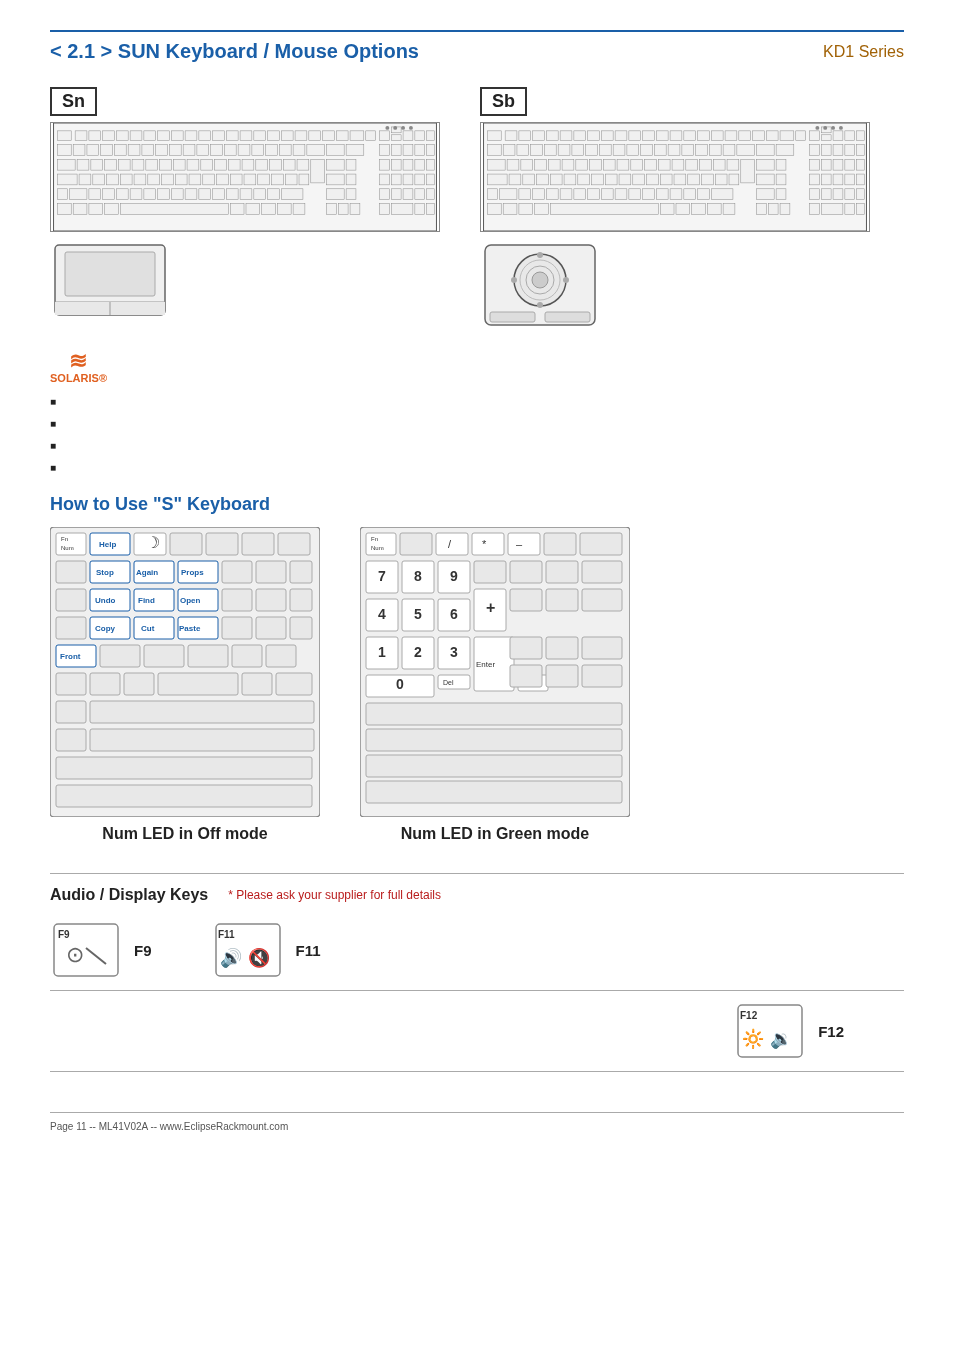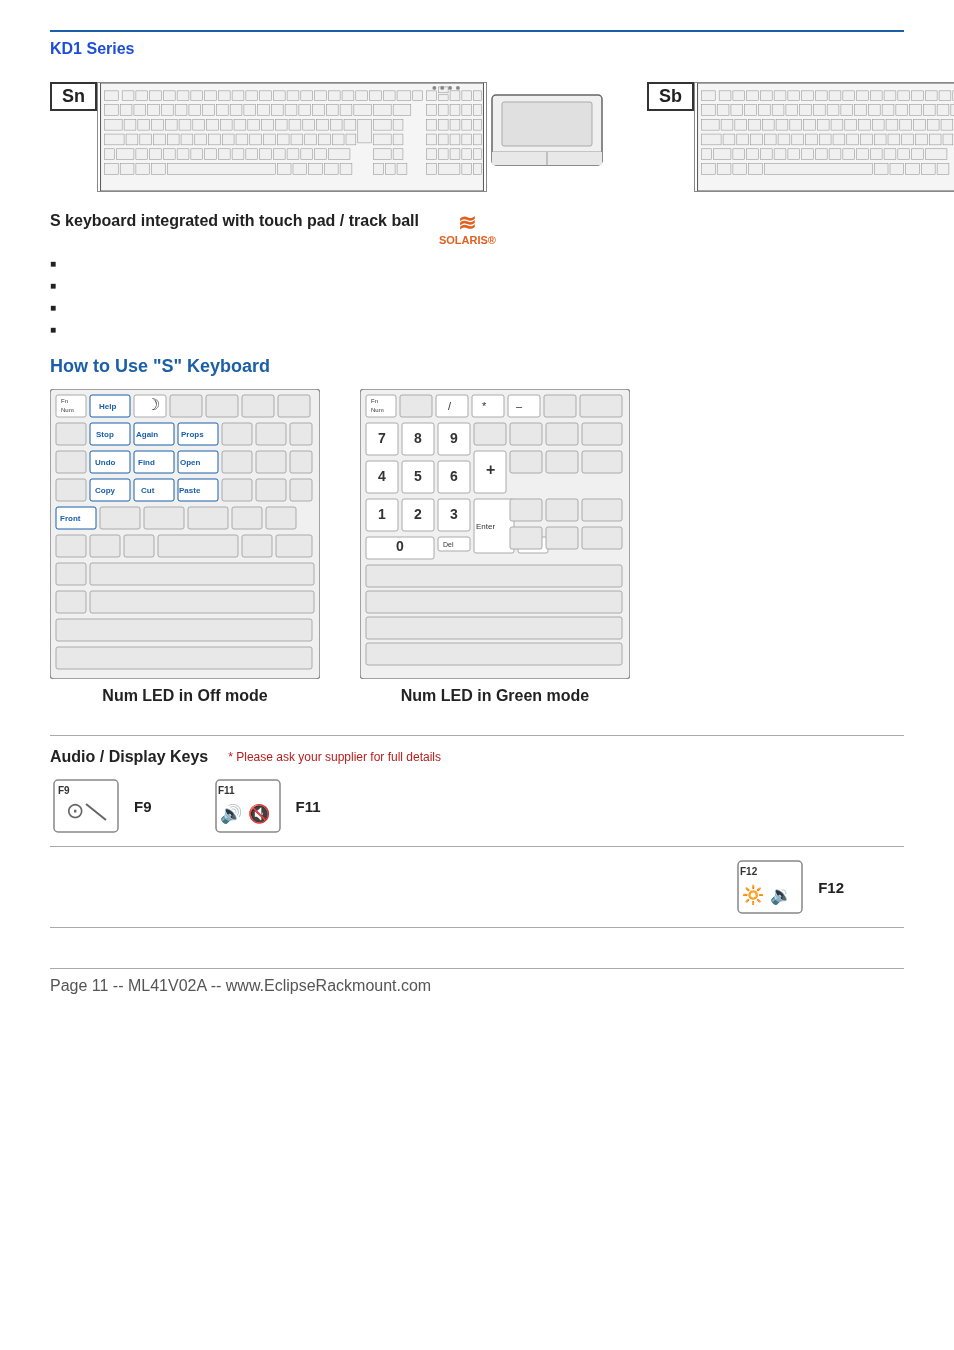--- a/index.html
+++ b/index.html
@@ -22,32 +22,33 @@
       padding-top: 8px;
       margin-bottom: 24px;
     }
     .page-header-title {
       font-size: 20px;
       font-weight: bold;
       color: #1a5fa8;
     }
     .page-header-series {
       font-size: 16px;
-      font-weight: bold;
-      color: #1d4ed8;
+      font-weight: normal;
+      color: #a16207;
     }
 
     
     .keyboard-row {
       display: flex;
       gap: 40px;
       margin-bottom: 20px;
     }
     .keyboard-block {
       display: flex;
+      flex-direction: column;
       align-items: flex-start;
     }
     .keyboard-label {
       font-size: 18px;
       font-weight: bold;
       border: 2px solid #333;
       padding: 2px 10px;
       margin-bottom: 6px;
       display: inline-block;
     }
@@ -138,21 +139,21 @@
     
     .audio-section {
       margin-top: 30px;
       border-top: 1px solid #aaa;
       padding-top: 12px;
     }
     .audio-header {
       display: flex;
       align-items: center;
       gap: 20px;
-      margin-bottom: 0;
+      margin-bottom: 6px;
     }
     .audio-title {
       font-size: 16px;
       font-weight: bold;
     }
     .audio-note {
       font-size: 12px;
       color: #b91c1c;
     }
     .audio-keys-row {
@@ -170,28 +171,29 @@
     .audio-key-label {
       font-size: 15px;
       font-weight: bold;
     }
 
     
     .page-footer {
       margin-top: 40px;
       border-top: 1px solid #aaa;
       padding-top: 8px;
-      font-size: 16px;
+      font-size: 10px;
       color: #555;
     }
   </style>
 </head>
 <body>
 
 <div class="page-header">
+  <span class="page-header-title">&lt; 2.1 &gt; SUN Keyboard  /  Mouse Options</span>
   <span class="page-header-series">KD1 Series</span>
 </div>
 
 <div class="keyboard-row">
 
   <div class="keyboard-block">
     <span class="keyboard-label">Sn</span>
 
     <svg width="390" height="110" class="kbd-svg" viewBox="0 0 390 110">
 
@@ -577,21 +579,20 @@
         <circle cx="86" cy="40" r="3" fill="#aaa"></circle>
 
         <rect x="10" y="72" width="45" height="10" rx="2" fill="#ddd" stroke="#aaa" stroke-width="1"></rect>
         <rect x="65" y="72" width="45" height="10" rx="2" fill="#ddd" stroke="#aaa" stroke-width="1"></rect>
       </svg>
     </div>
   </div>
 </div>
 
 <div class="description-row">
-  <span class="description-text">S keyboard integrated with touch pad  /  track ball</span>
   <div class="solaris-logo">
     <span class="solaris-rays">≋</span>
     <span>SOLARIS®</span>
   </div>
 </div>
 
 <ul class="bullet-list">
   <li></li>
   <li></li>
   <li></li>

